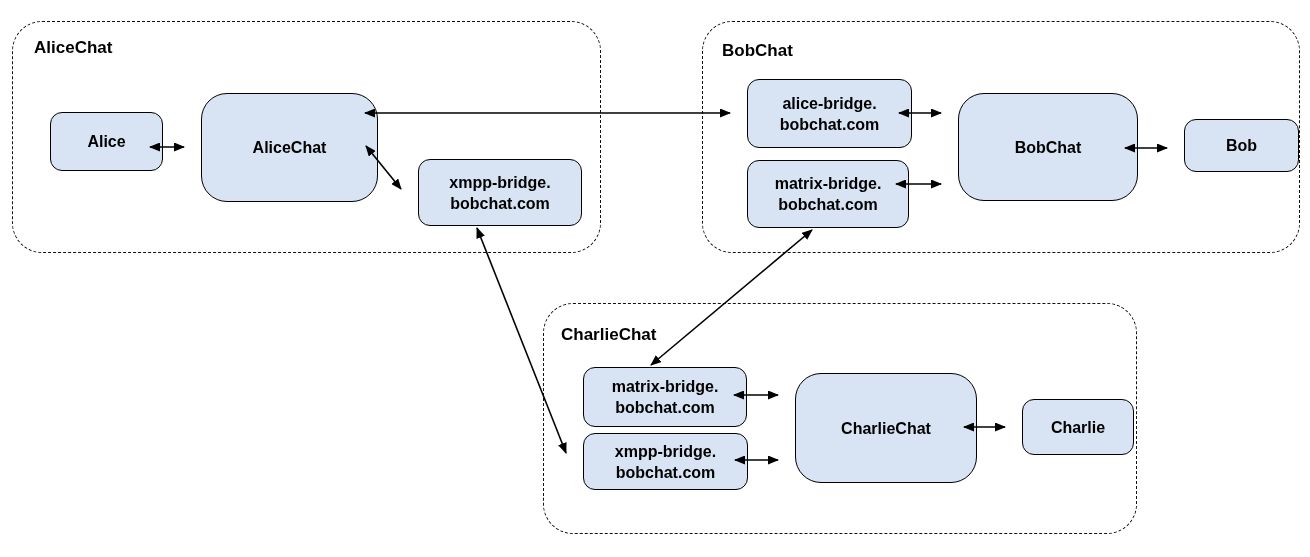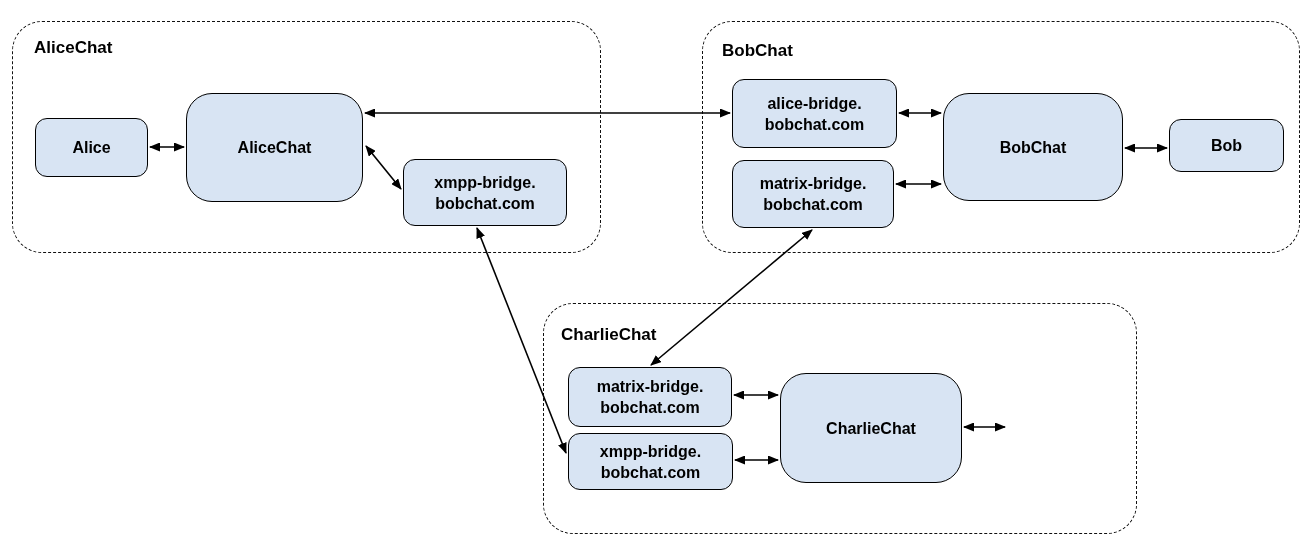--- a/index.html
+++ b/index.html
@@ -30,20 +30,21 @@
     display: flex;
     align-items: center;
     justify-content: center;
     text-align: center;
     font-weight: bold;
     font-size: 16px;
     color: #000000;
     white-space: pre-line;
     line-height: 21px;
     box-sizing: border-box;
+    margin-left: 15px;
   }
   .node.small { border-radius: 12px; }
   .node.big   { border-radius: 26px; }
   .edges {
     position: absolute;
     left: 0; top: 0;
     width: 1310px; height: 557px;
     pointer-events: none;
   }
   .edges line { stroke: #000000; stroke-width: 1.6; }
@@ -58,37 +59,38 @@
   </div>
 
   <div class="container" style="left:702px; top:21px; width:596px; height:230px;">
     <div class="container-label" style="left:19px; top:19px;">BobChat</div>
   </div>
 
   <div class="container" style="left:543px; top:303px; width:592px; height:229px;">
     <div class="container-label" style="left:17px; top:21px;">CharlieChat</div>
   </div>
 
-  <div class="node small" style="left:35px; top:118px; width:113px; height:59px;">Alice</div>
+  <div class="node small" style="left:35px; top:112px; width:113px; height:59px;">Alice</div>
   <div class="node big" style="left:186px; top:93px; width:177px; height:109px;">AliceChat</div>
   <div class="node small" style="left:403px; top:159px; width:164px; height:67px;">xmpp-bridge.
 bobchat.com</div>
 
   <div class="node small" style="left:732px; top:79px; width:165px; height:69px;">alice-bridge.
 bobchat.com</div>
   <div class="node small" style="left:732px; top:160px; width:162px; height:68px;">matrix-bridge.
 bobchat.com</div>
   <div class="node big" style="left:943px; top:93px; width:180px; height:108px;">BobChat</div>
   <div class="node small" style="left:1169px; top:119px; width:115px; height:53px;text-align:center;">Bob</div>
 
   <div class="node small" style="left:568px; top:367px; width:164px; height:60px;">matrix-bridge.
 bobchat.com</div>
   <div class="node small" style="left:568px; top:433px; width:165px; height:57px;">xmpp-bridge.
 bobchat.com</div>
   <div class="node big" style="left:780px; top:373px; width:182px; height:110px;">CharlieChat</div>
+  <div class="node small" style="left:1007px; top:399px; width:112px; height:56px;">Charlie</div>
 
   <svg class="edges" xmlns="http://www.w3.org/2000/svg">
     <defs>
       <marker id="ah-e" markerUnits="userSpaceOnUse" markerWidth="11" markerHeight="9" viewBox="0 0 11 9" refX="10" refY="4.5" orient="auto">
         <path d="M0,0 L11,4.5 L0,9 z" fill="#000000"></path>
       </marker>
       <marker id="ah-s" markerUnits="userSpaceOnUse" markerWidth="11" markerHeight="9" viewBox="0 0 11 9" refX="1" refY="4.5" orient="auto">
         <path d="M11,0 L0,4.5 L11,9 z" fill="#000000"></path>
       </marker>
     </defs>

